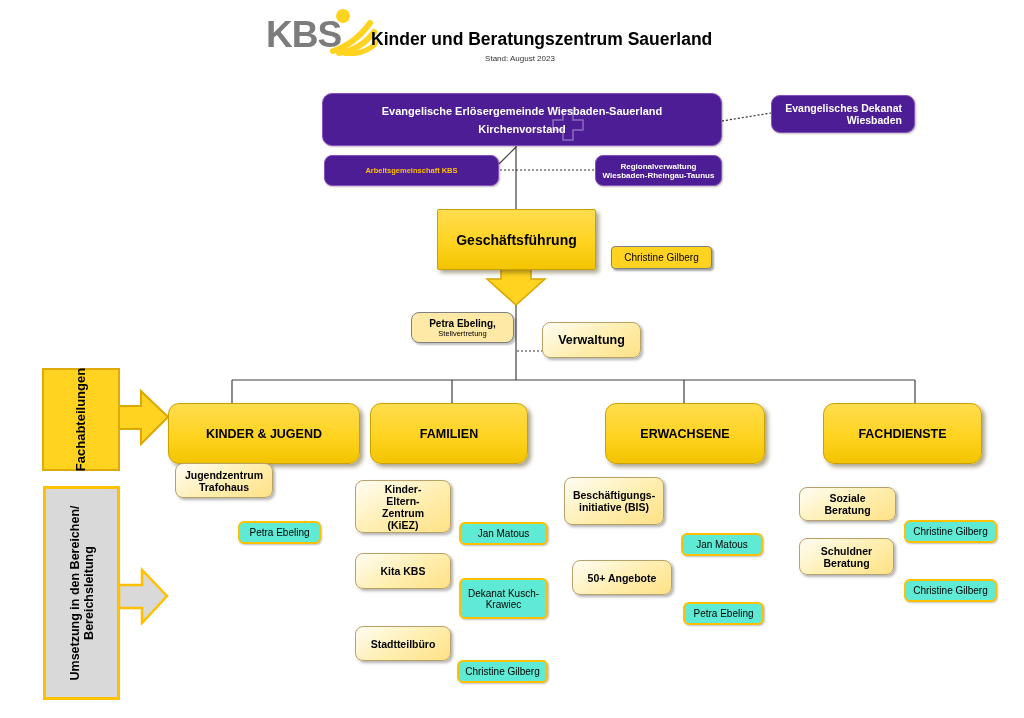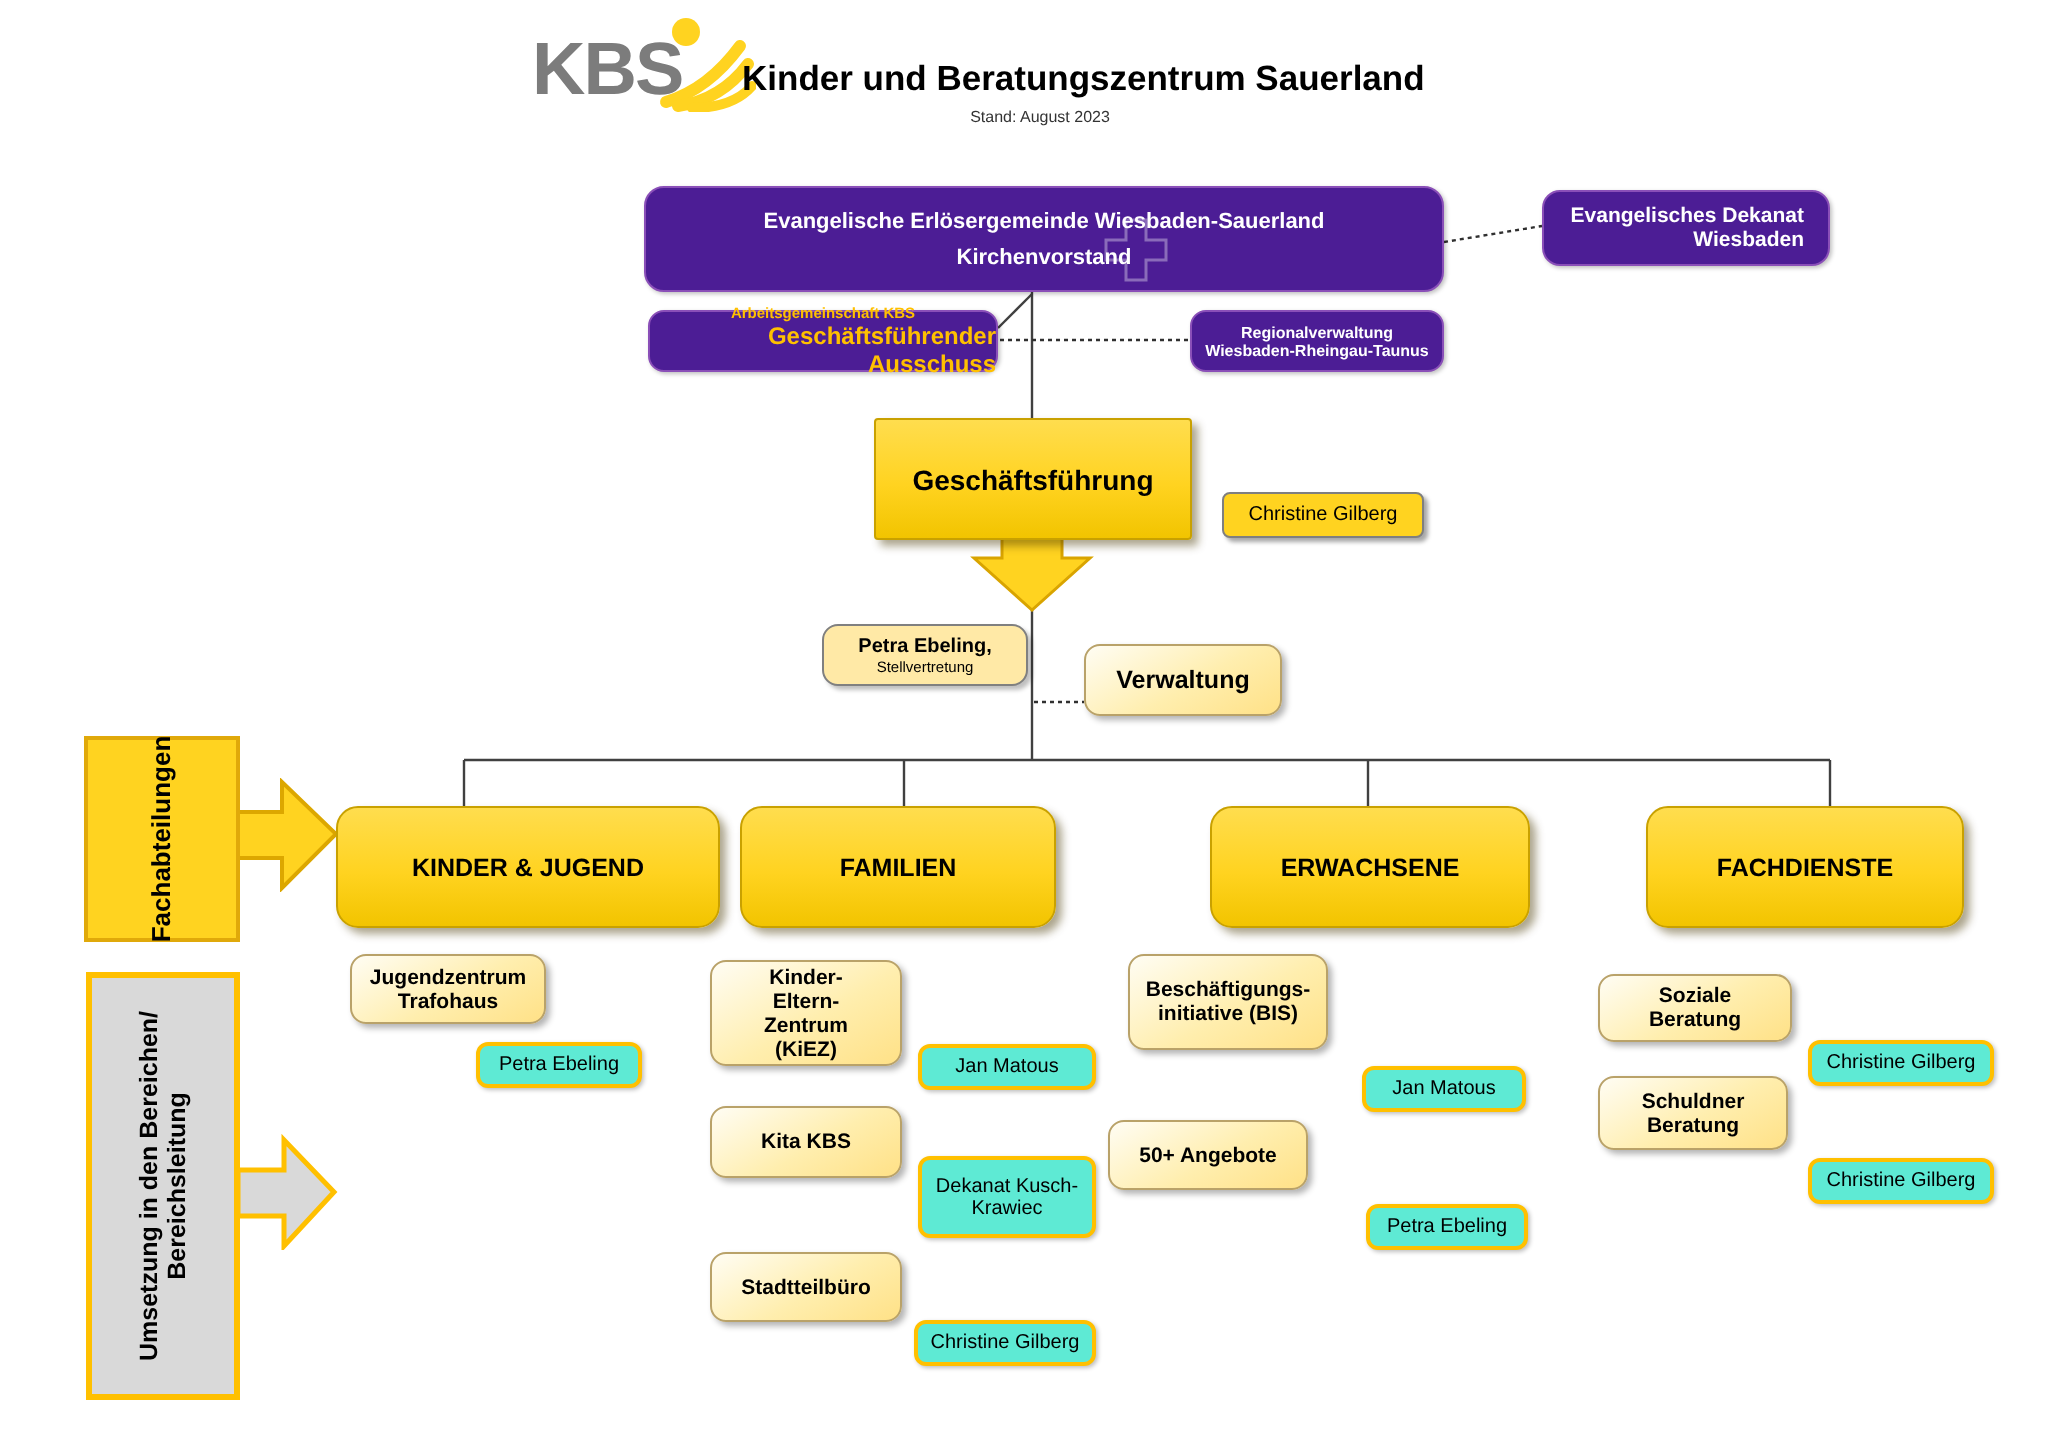--- a/index.html
+++ b/index.html
@@ -76,21 +76,20 @@
     <path d="M12 2 h10 v10 h10 v10 h-10 v10 h-10 v-10 H2 v-10 h10 z" fill="none" stroke="rgba(255,255,255,0.35)" stroke-width="1.5"></path>
   </svg>
 </div>
 
 <div class="abs z2 purple ctr" style="left:771px;top:95px;width:144px;height:38px;font-size:10.5px;font-weight:bold;padding:12px 12px;">
   <span>Evangelisches Dekanat Wiesbaden</span>
 </div>
 
 <div class="abs z2 purple ctr col" style="left:324px;top:155px;width:175px;height:31px;border-radius:8px;">
   <span style="font-size:7.5px;font-weight:bold;color:#FFC000;">Arbeitsgemeinschaft KBS</span>
-  <span style="font-size:12px;font-weight:bold;color:#FFC000;">Geschäftsführender Ausschuss</span>
 </div>
 
 <div class="abs z2 purple ctr col" style="left:595px;top:155px;width:127px;height:31px;border-radius:8px;">
   <span style="font-size:8px;font-weight:bold;">Regionalverwaltung</span>
   <span style="font-size:8px;font-weight:bold;">Wiesbaden-Rheingau-Taunus</span>
 </div>
 
 <div class="abs z2 gold3d ctr" style="left:437px;top:209px;width:159px;height:61px;border-radius:2px;">
   <span style="font-size:14px;font-weight:bold;">Geschäftsführung</span>
 </div>
@@ -137,21 +136,21 @@
 <div class="abs z2 gold3d ctr" style="left:370px;top:403px;width:158px;height:61px;border-radius:11px;">
   <span style="font-size:12.5px;font-weight:bold;">FAMILIEN</span>
 </div>
 <div class="abs z2 gold3d ctr" style="left:605px;top:403px;width:160px;height:61px;border-radius:11px;">
   <span style="font-size:12.5px;font-weight:bold;">ERWACHSENE</span>
 </div>
 <div class="abs z2 gold3d ctr" style="left:823px;top:403px;width:159px;height:61px;border-radius:11px;">
   <span style="font-size:12.5px;font-weight:bold;">FACHDIENSTE</span>
 </div>
 
-<div class="abs z2 cream ctr" style="left:175px;top:477px;width:98px;height:35px;font-size:10.5px;padding:2px 6px;">
+<div class="abs z2 cream ctr" style="left:175px;top:463px;width:98px;height:35px;font-size:10.5px;padding:2px 6px;">
   <span>Jugendzentrum Trafohaus</span>
 </div>
 <div class="abs z2 grayp ctr" style="left:238px;top:521px;width:83px;height:23px;">
   <span>Petra Ebeling</span>
 </div>
 
 <div class="abs z2 cream ctr" style="left:355px;top:480px;width:96px;height:53px;font-size:10.5px;padding:2px 14px;">
   <span>Kinder-Eltern-Zentrum (KiEZ)</span>
 </div>
 <div class="abs z2 grayp ctr" style="left:459px;top:522px;width:89px;height:23px;">
@@ -169,21 +168,21 @@
 <div class="abs z2 grayp ctr" style="left:457px;top:660px;width:91px;height:23px;">
   <span>Christine Gilberg</span>
 </div>
 
 <div class="abs z2 cream ctr" style="left:564px;top:477px;width:100px;height:48px;font-size:10.5px;padding:2px 8px;">
   <span>Beschäftigungs-initiative (BIS)</span>
 </div>
 <div class="abs z2 grayp ctr" style="left:681px;top:533px;width:82px;height:23px;">
   <span>Jan Matous</span>
 </div>
-<div class="abs z2 cream ctr" style="left:554px;top:560px;width:100px;height:35px;font-size:10.5px;">
+<div class="abs z2 cream ctr" style="left:572px;top:560px;width:100px;height:35px;font-size:10.5px;">
   <span>50+ Angebote</span>
 </div>
 <div class="abs z2 grayp ctr" style="left:683px;top:602px;width:81px;height:23px;">
   <span>Petra Ebeling</span>
 </div>
 
 <div class="abs z2 cream ctr" style="left:799px;top:487px;width:97px;height:34px;font-size:10.5px;padding:2px 18px;">
   <span>Soziale Beratung</span>
 </div>
 <div class="abs z2 grayp ctr" style="left:904px;top:520px;width:93px;height:23px;">

